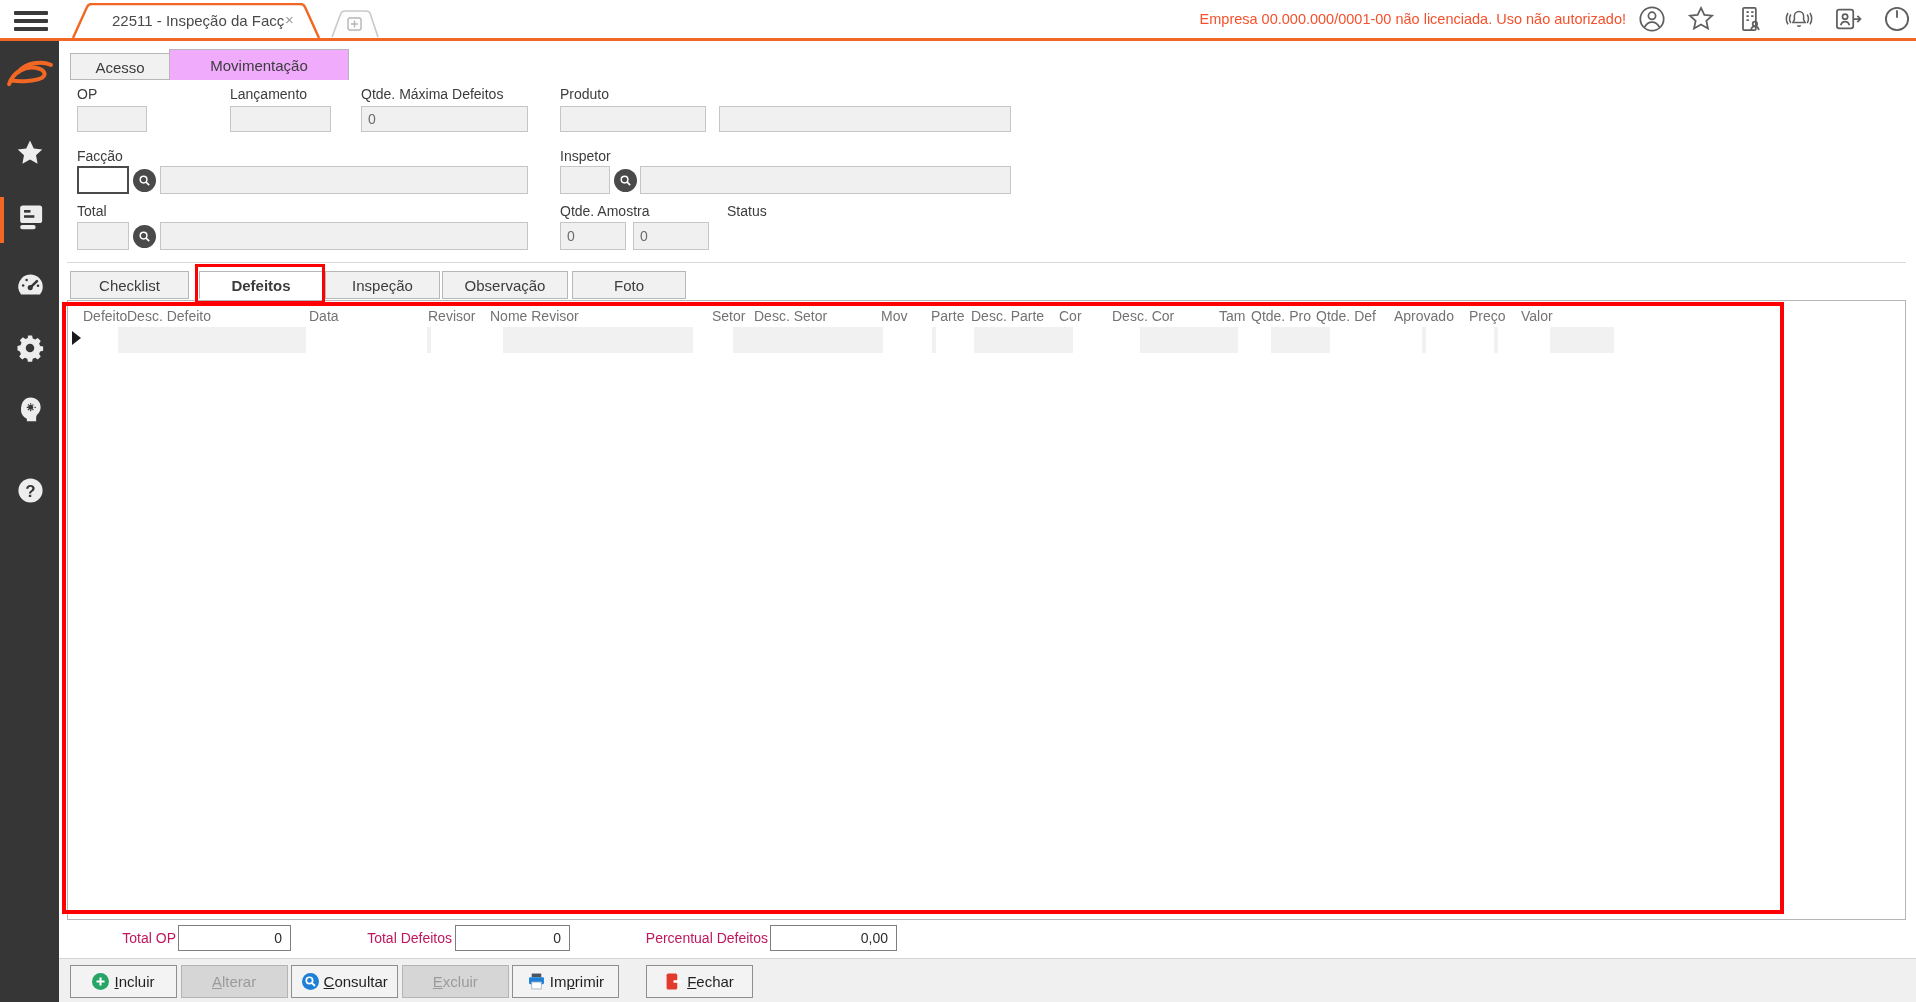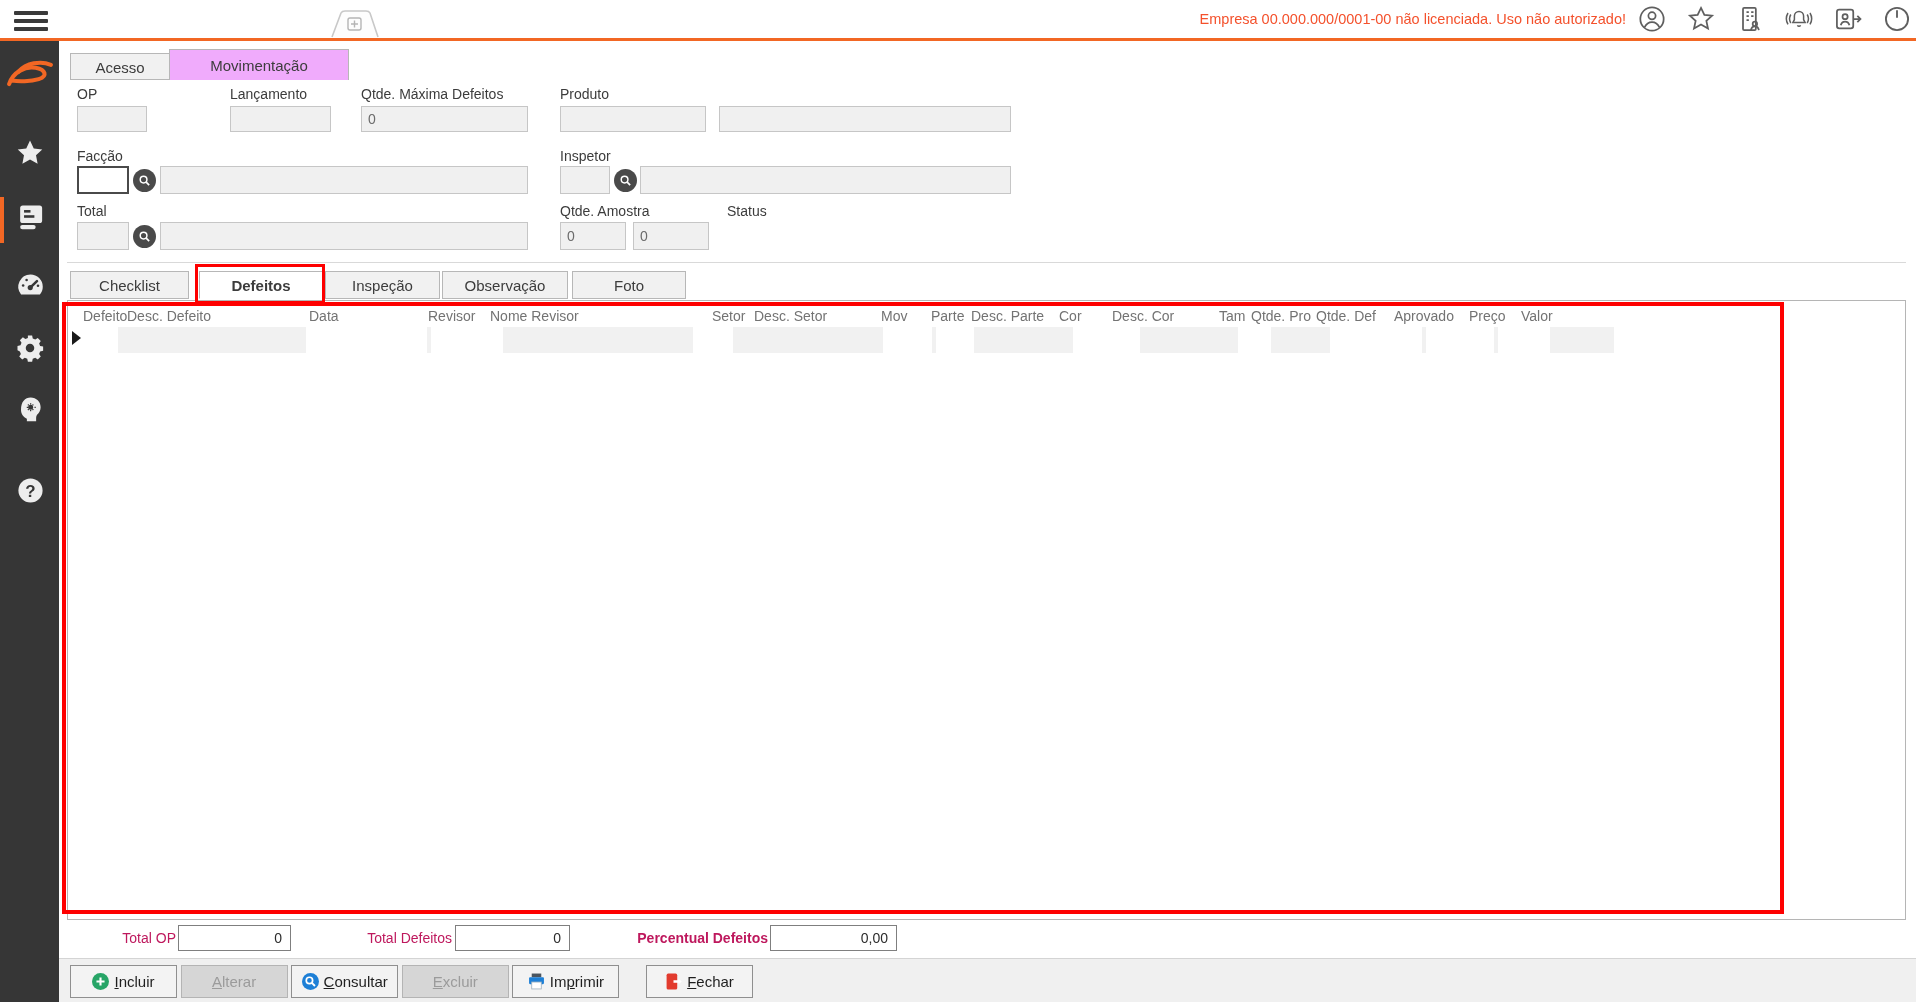--- a/index.html
+++ b/index.html
@@ -70,20 +70,27 @@
 
 <div id="app">
 
   <div class="topbar">
     <div class="hamburger">
         <span></span>
         <span></span>
         <span></span>
       </div>
 
+    <div class="wintab">
+      <svg width="252" height="36" viewBox="0 0 252 36">
+        <path d="M1,35 L15,4 Q16,1 20,1 L228,1 Q232,1 233,4 L247,35" fill="#ffffff" stroke="#f26724" stroke-width="2.4"></path>
+      </svg>
+      <span class="wintab-label">22511 - Inspeção da Facç</span>
+      <span class="wintab-close">×</span>
+    </div>
 
     <div class="newtab">
       <svg width="50" height="28" viewBox="0 0 50 28">
         <path d="M2,27 L11,3 Q12,1 15,1 L36,1 Q39,1 40,3 L48,27" fill="#fdfdfd" stroke="#c8c8c8" stroke-width="1.6"></path>
         <g stroke="#b5b5b5" stroke-width="1.4" fill="none">
           <rect x="18" y="8" width="13" height="12" rx="2"></rect>
             <path d="M24.5 10.5v7M21 14h7"></path>
         </g>
       </svg>
     </div>
@@ -273,21 +280,21 @@
     </div>
   <div class="rowmark"></div>
 
   <div class="red-annotation" id="red-tab"></div>
   <div class="red-annotation" id="red-table"></div>
 
   <span class="total-lbl" style="left:86px;width:90px;">Total OP</span>
   <input class="total-inp" style="left: 178px; width: 113px;" readonly="" value="0">
   <span class="total-lbl" style="left:348px;width:104px;">Total Defeitos</span>
   <input class="total-inp" style="left: 455px; width: 115px;" readonly="" value="0">
-  <span class="total-lbl" style="left:628px;width:140px;font-weight:bold;">Percentual Defeitos</span>
+  <span class="total-lbl" style="left:628px;width:140px;">Percentual Defeitos</span>
   <input class="total-inp" style="left: 770px; width: 127px;" readonly="" value="0,00">
 
   <div class="actionbar"></div>
   <div id="buttons">
       <button class="abtn on" style="left: 70px;">
         <svg width="17" height="17" viewBox="0 0 16 16">
           <circle cx="8" cy="8" r="8" fill="#27a567"></circle>
           <path d="M8 4.2v7.6M4.2 8h7.6" stroke="#fff" stroke-width="2"></path>
         </svg>
         <span><u>I</u>ncluir</span>

